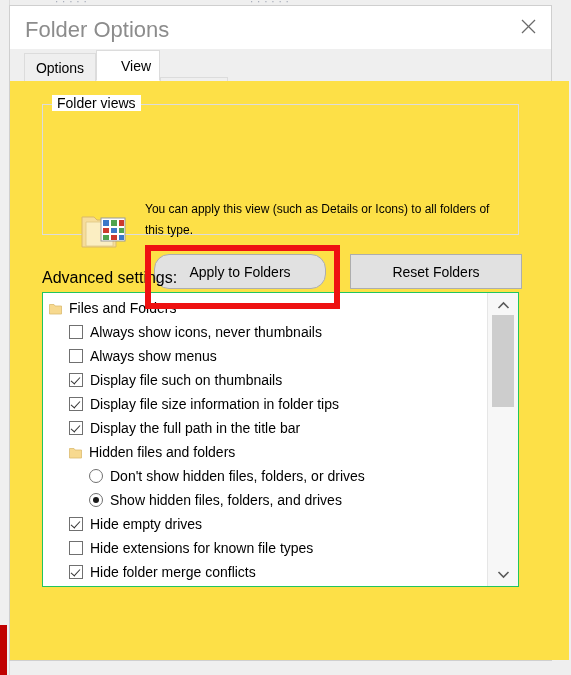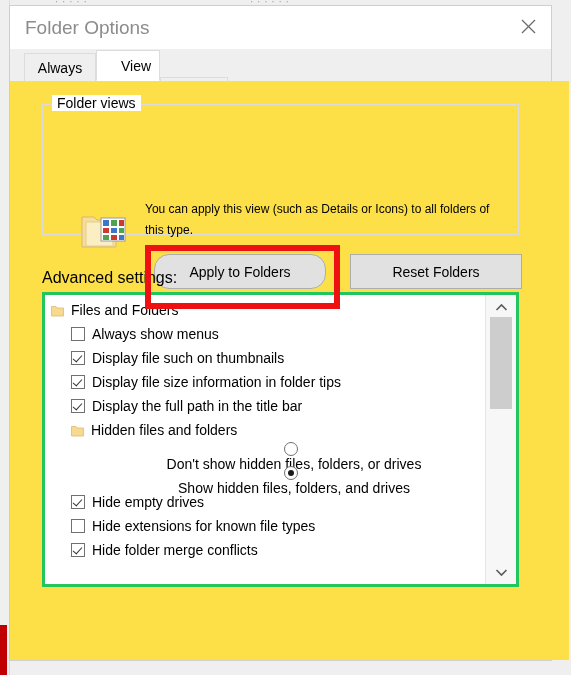--- a/index.html
+++ b/index.html
@@ -72,21 +72,21 @@
 
   .titlebar {
     position: relative;
     height: 43px;
     background: #ffffff;
   }
   .title-text {
     position: absolute;
     left: 15px;
     top: 11px;
-    font-size: 19px;
+    font-size: 22px;
     color: #8c8c8c;
   }
   .close-btn {
     position: absolute;
     right: 0px;
     top: 0px;
     width: 45px;
     height: 40px;
     display: flex;
     align-items: center;
@@ -218,21 +218,21 @@
     top: 188px;
     font-size: 16px;
     color: #000;
   }
   .listbox {
     position: absolute;
     left: 32px;
     top: 211px;
     width: 477px;
     height: 295px;
-    border: 3px solid #22c55e;
+    border: 1px solid #22c55e;
     box-sizing: border-box;
     background: #ffffff;
     overflow: hidden;
   }
   .list-inner {
     position: absolute;
     left: 0; top: 0;
     width: 445px;
     padding-top: 3px;
   }
@@ -241,21 +241,21 @@
     height: 24px;
     display: flex;
     align-items: center;
     font-size: 14px;
     color: #000;
     white-space: nowrap;
     cursor: default;
   }
   .row.group { padding-left: 6px; }
   .row.indent1 { padding-left: 26px; }
-  .row.indent2 { padding-left: 46px; flex-direction: column; }
+  .row.indent2 { padding-left: 46px; }
   .row-label { margin-left: 7px; }
 
   .cb {
     width: 14px; height: 14px;
     border: 1px solid #707070;
     background: #ffffff;
     box-sizing: border-box;
     position: relative;
     flex: 0 0 auto;
   }
@@ -341,21 +341,21 @@
       <div class="title-text">Folder Options</div>
       <div class="close-btn">
         <svg width="15" height="15" viewBox="0 0 15 15" aria-hidden="true">
           <line x1="1" y1="1" x2="14" y2="14" stroke="#6b6b6b" stroke-width="1.2"></line>
           <line x1="14" y1="1" x2="1" y2="14" stroke="#6b6b6b" stroke-width="1.2"></line>
         </svg>
       </div>
     </div>
 
     <div class="tabstrip">
-      <div class="tab tab-general">Always</div>
+      <div class="tab tab-general">Options</div>
       <div class="tab tab-view active">View</div>
       <div class="tab tab-search">Search</div>
     </div>
 
     <div class="panel">
 
       <div class="groupbox"></div>
       <div class="group-legend">Folder views</div>
 
       <div class="folder-icon">
@@ -386,20 +386,24 @@
       <div class="listbox">
         <div class="list-inner" id="list-inner">
             <div class="row group">
               <span class="mini-folder"><svg width="13" height="12" viewBox="0 0 13 12" aria-hidden="true">
                   <path d="M0.5 1.5 L5 1.5 L6 3 L12.5 3 L12.5 11 L0.5 11 Z" fill="#f7d98f" stroke="#dcbb70" stroke-width="0.8"></path>
                 </svg></span>
               <span class="row-label">Files and Folders</span>
             </div>
             <div class="row indent1">
               <span class="cb"></span>
+              <span class="row-label">Always show icons, never thumbnails</span>
+            </div>
+            <div class="row indent1">
+              <span class="cb"></span>
               <span class="row-label">Always show menus</span>
             </div>
             <div class="row indent1">
               <span class="cb checked"></span>
               <span class="row-label">Display file such on thumbnails</span>
             </div>
             <div class="row indent1">
               <span class="cb checked"></span>
               <span class="row-label">Display file size information in folder tips</span>
             </div>

